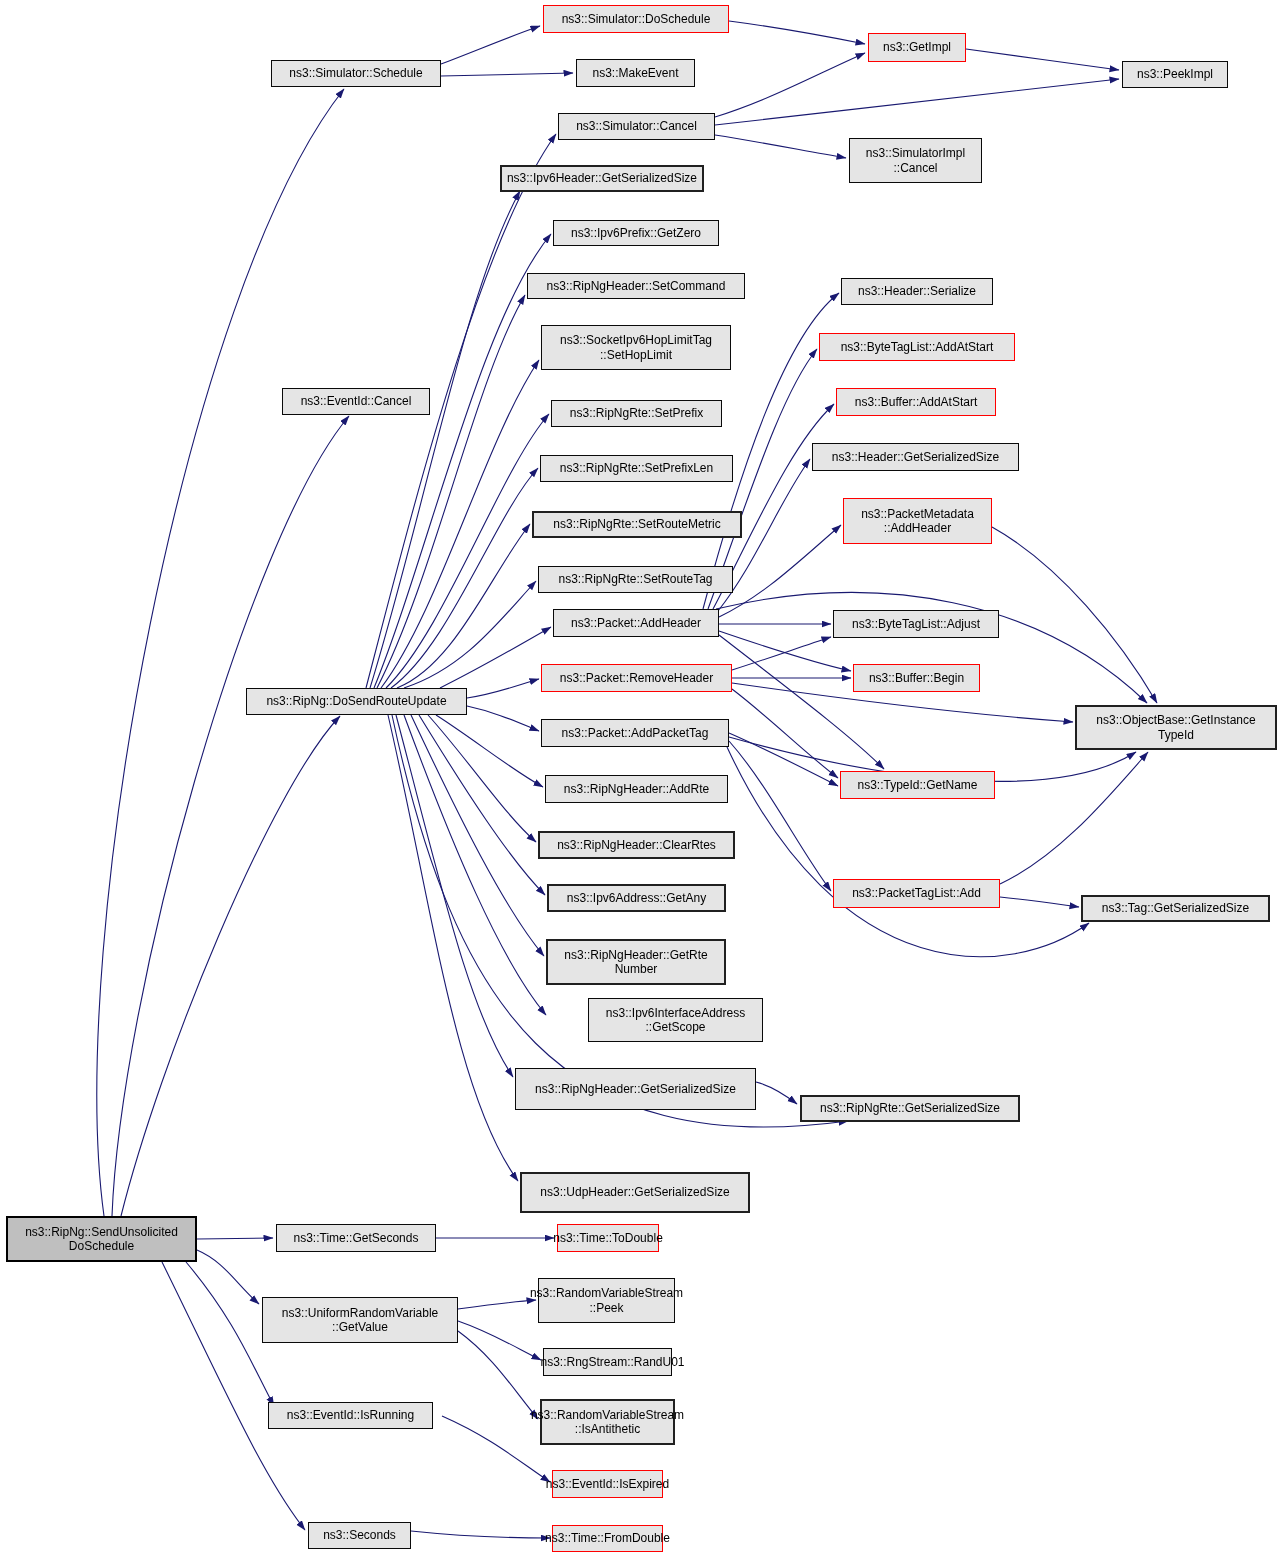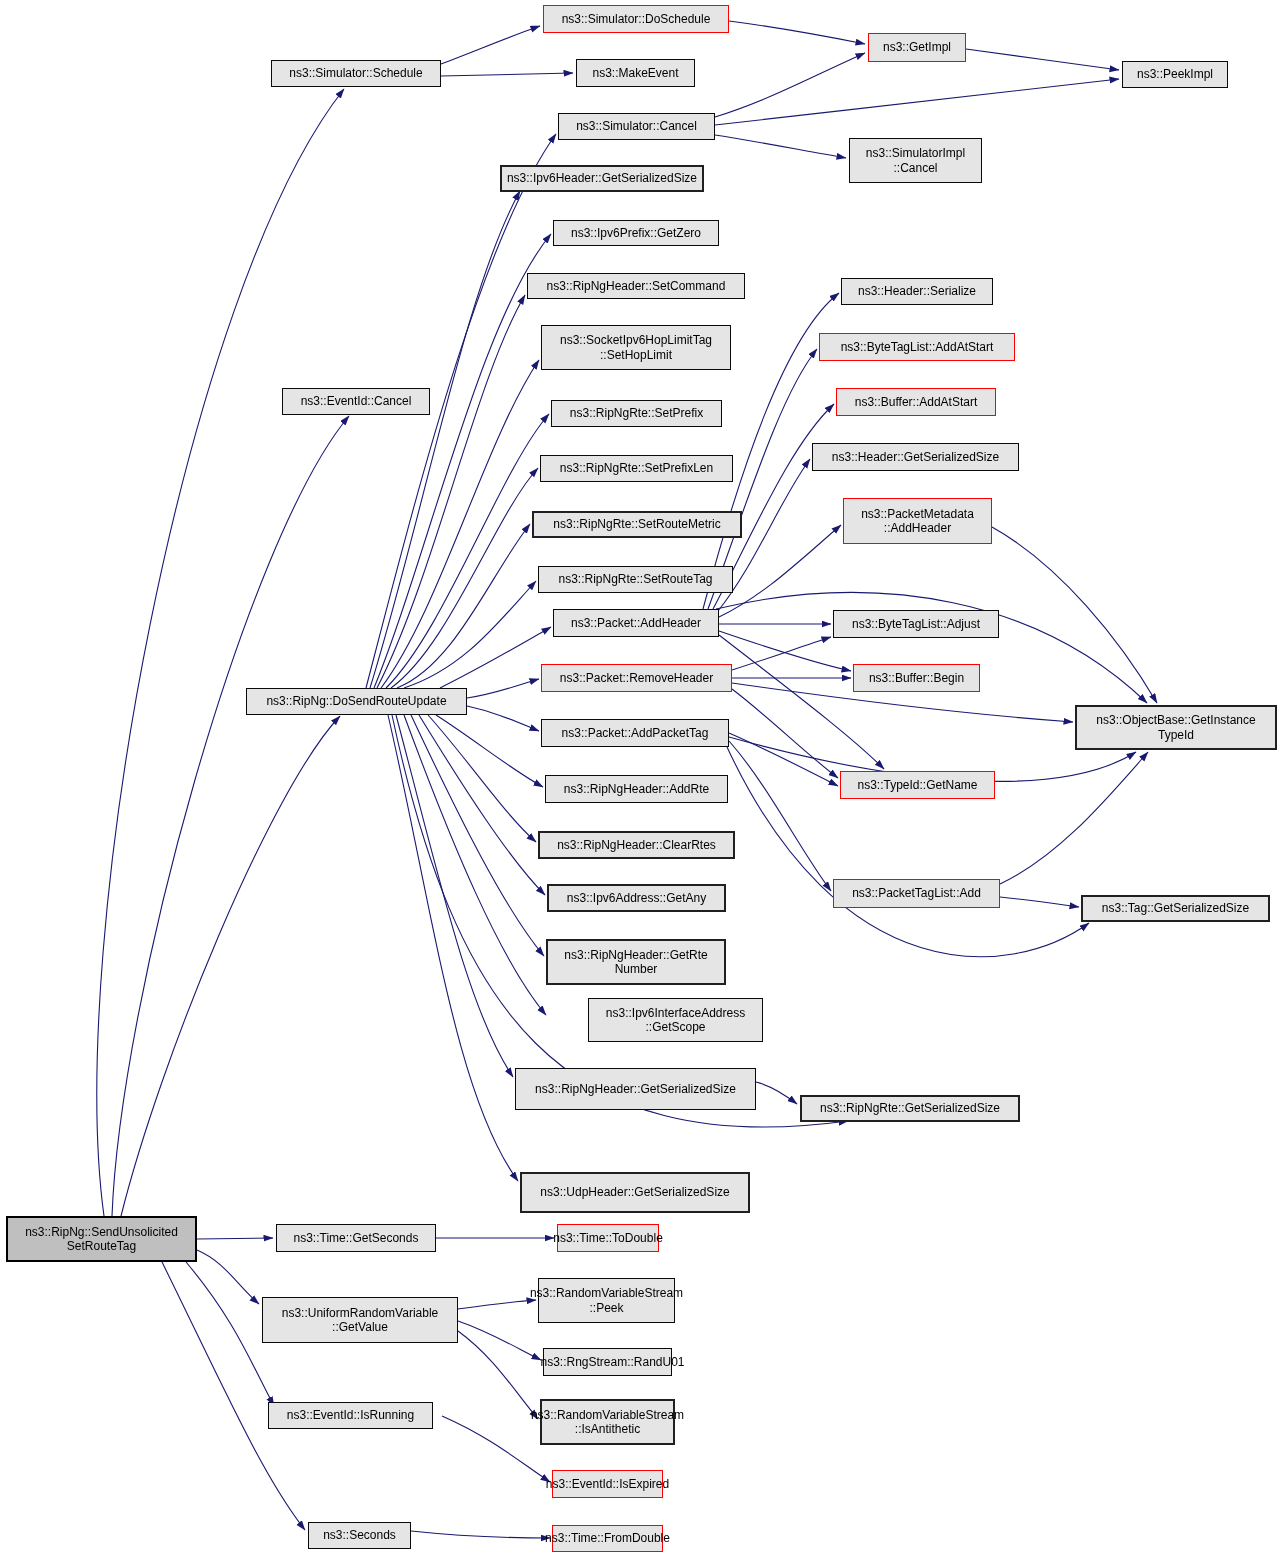--- a/index.html
+++ b/index.html
@@ -90,21 +90,21 @@
         <path d="M458,1309 C488,1305 510,1302 536,1300" class="edge" marker-end="url(#arrow)" stroke="#191970"></path>
         <path d="M458,1321 C490,1332 513,1346 541,1360" class="edge" marker-end="url(#arrow)" stroke="#191970"></path>
         <path d="M458,1331 C495,1358 515,1392 538,1419" class="edge" marker-end="url(#arrow)" stroke="#191970"></path>
         <path d="M442,1416 C492,1438 520,1462 550,1482" class="edge" marker-end="url(#arrow)" stroke="#191970"></path>
         <path d="M411,1531 C458,1536 505,1538 550,1538" class="edge" marker-end="url(#arrow)" stroke="#191970"></path>
       </g>
   </svg>
   <div id="nodes">
       <div class="node main" title="ns3::RipNg::SendUnsolicitedRouteUpdate" style="left: 6px; top: 1216px; width: 191px; height: 46px;">
         <span>ns3::RipNg::SendUnsolicited</span>
-        <span>SetRouteTag</span>
+        <span>DoSchedule</span>
       </div>
       <div class="node" title="ns3::Simulator::Schedule" style="left: 271px; top: 60px; width: 170px; height: 27px;">
         <span>ns3::Simulator::Schedule</span>
       </div>
       <div class="node" title="ns3::EventId::Cancel" style="left: 282px; top: 388px; width: 148px; height: 27px;">
         <span>ns3::EventId::Cancel</span>
       </div>
       <div class="node" title="ns3::RipNg::DoSendRouteUpdate" style="left: 246px; top: 688px; width: 221px; height: 27px;">
         <span>ns3::RipNg::DoSendRouteUpdate</span>
       </div>

